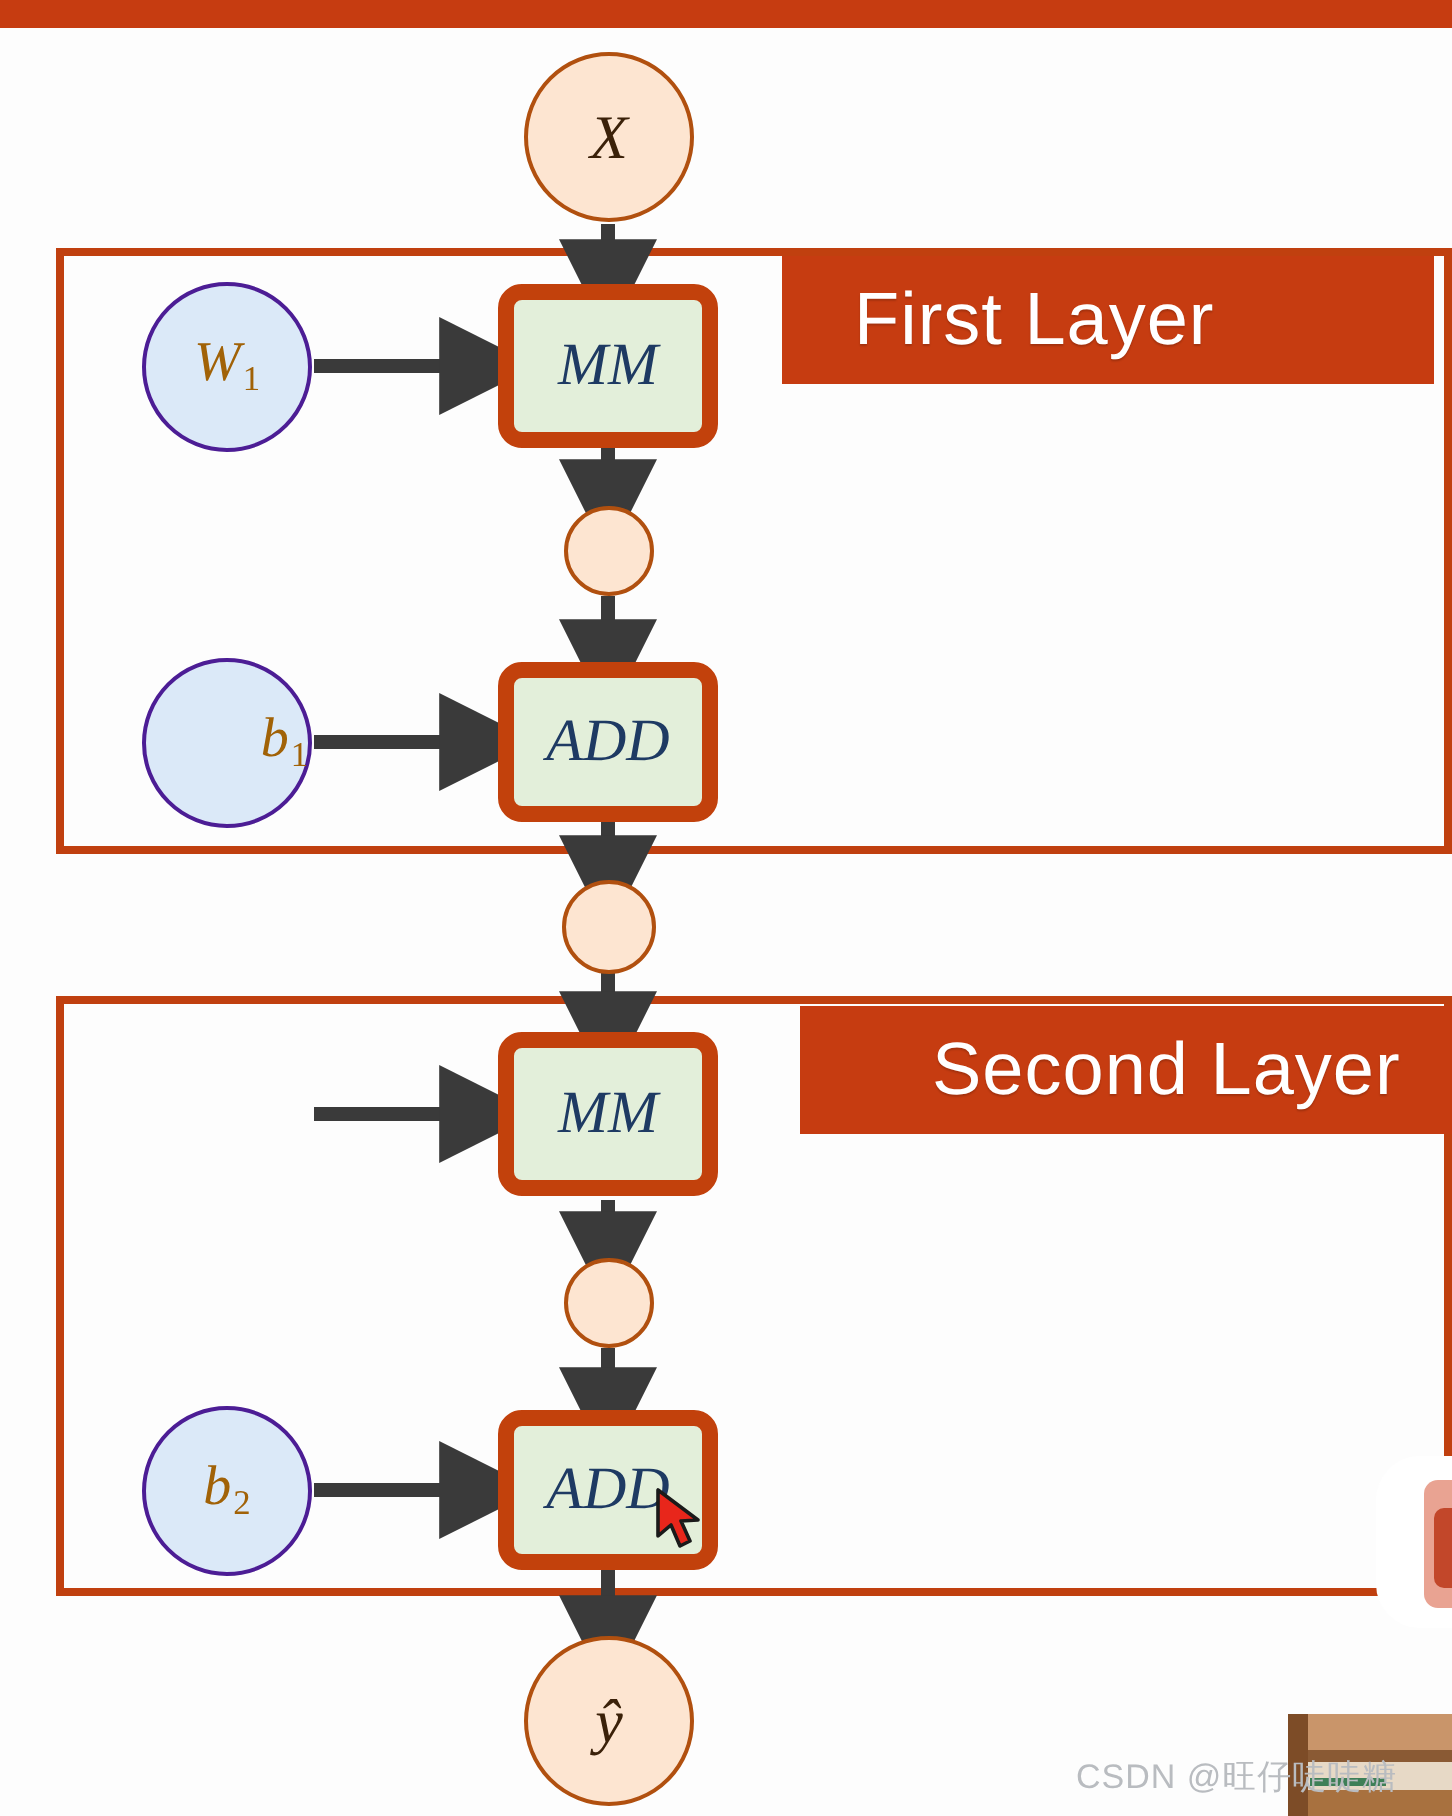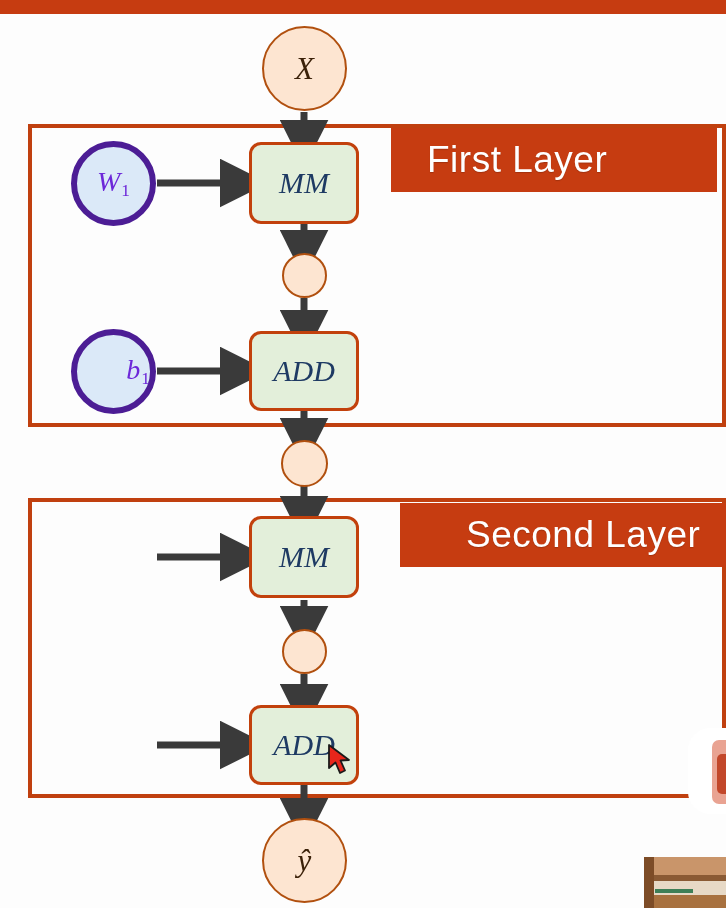--- a/index.html
+++ b/index.html
@@ -59,29 +59,29 @@
   }
   .circle-var {
     background: #fde5d1;
     border: 2px solid #b1500f;
     color: #3b2109;
     font-family: "Liberation Serif", serif;
     font-style: italic;
   }
   .circle-weight {
     background: #dbe9f8;
-    border: 6px solid #4c1d95;
-    color: #6d28d9;
+    border: 2px solid #4c1d95;
+    color: #a16207;
     font-family: "Liberation Serif", serif;
     font-style: italic;
   }
   .op-box {
     position: absolute;
     background: #e3efda;
-    border: 3px solid #c2410c;
+    border: 8px solid #c2410c;
     border-radius: 12px;
     box-sizing: border-box;
     display: flex;
     align-items: center;
     justify-content: center;
     color: #1e3a63;
     font-family: "Liberation Serif", serif;
     font-style: italic;
     font-size: 30px;
   }
@@ -230,20 +230,25 @@
 
   <div class="node-circle circle-var" style="left:281px; top:440px; width:47px; height:47px;"></div>
 
 
   <div class="op-box" style="left:249px; top:516px; width:110px; height:82px;">
     <span class="node-label">MM</span>
   </div>
 
   <div class="node-circle circle-var" style="left:282px; top:629px; width:45px; height:45px;"></div>
 
+  <div class="node-circle circle-weight" style="left:71px; top:703px; width:85px; height:85px; font-size:28px;">
+    <span class="node-label">
+      <span>b</span><sub>2</sub>
+    </span>
+  </div>
 
   <div class="op-box" style="left:249px; top:705px; width:110px; height:80px;">
     <span class="node-label">ADD</span>
   </div>
 
   <div class="node-circle circle-var" style="left:262px; top:818px; width:85px; height:85px; font-size:31px;">
     <span class="node-label">ŷ</span>
   </div>
 
   <div class="cam-overlay" style="left:688px; top:728px; width:38px; height:86px;">
@@ -253,18 +258,19 @@
 
   <div class="photo-thumb" style="left:644px; top:857px; width:82px; height:51px;">
     <div class="band-wall"></div>
     <div class="band-shelf"></div>
     <div class="band-mid"></div>
     <div class="band-green"></div>
     <div class="band-floor"></div>
     <div class="edge-left"></div>
   </div>
 
+  <div class="watermark" style="left:538px; top:877px;">CSDN @旺仔唗唗糖</div>
 
   <svg class="cursor" width="26" height="34" style="left:328px; top:744px;">
     <polygon points="1,1 1,24 7.5,18.5 12,29 17,26.5 12.5,16.5 21,16" fill="#e8261b" stroke="#1a1a1a" stroke-width="1.8" stroke-linejoin="round"></polygon>
   </svg>
 
 </div>
 
 </body></html>

